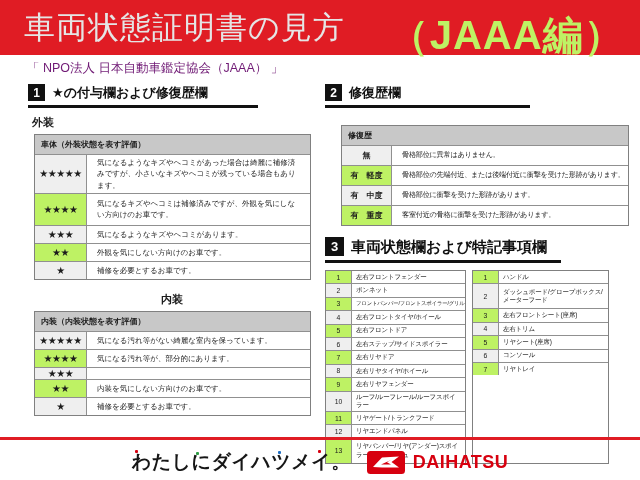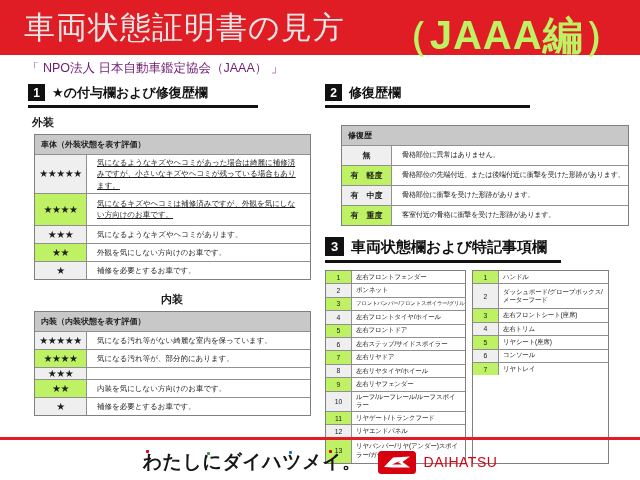--- a/index.html
+++ b/index.html
@@ -41,21 +41,21 @@
   }
   .trow.dark .cell-label { background:#bef264; }
   .cell-desc { flex:1; display:flex; align-items:center; padding:2px 10px; font-size:7.5px; line-height:1.5; }
 
   
   .col-left { position:absolute; left:28px; top:84px; width:284px; }
   .sec1-head { width:230px; }
   .blk-label { font-weight:bold; font-size:11px; margin:7px 0 4px 4px; }
   .star-tbl { width:277px; margin-left:6px; }
   .star-tbl .cell-label { font-size:10px; letter-spacing:-0.5px; font-weight:bold; }
-  .star-tbl .r-tall .cell-desc { min-height:31px;text-decoration:underline; }
+  .star-tbl .r-tall .cell-desc { min-height:31px; }
   .star-tbl .r-std .cell-desc { min-height:17px; }
 
   
   .col-right { position:absolute; left:325px; top:84px; width:292px; }
   .sec2-head { width:205px; }
   .repair-tbl { width:288px; margin-top:17px;margin-left:16px; }
   .repair-tbl .cell-label { flex-basis:50px; font-size:8px; font-weight:bold; }
   .repair-tbl .cell-desc { font-size:7.2px; letter-spacing:-0.3px; white-space:nowrap; overflow:hidden; min-height:19px; }
   .repair-tbl .th-full { font-size:8px; }
 
@@ -74,21 +74,21 @@
   .bottom-rule { position:absolute; left:0; top:437px; width:640px; height:3px; background:#e01c24; }
   .footer { position:absolute; left:0; top:446px; width:640px; height:32px;
             display:flex; align-items:center; justify-content:center; gap:16px; }
   .slogan { position:relative; font-weight:bold; font-size:19px; color:#161616; letter-spacing:0.5px; }
   .slogan .dot { position:absolute; width:3px; height:3px; border-radius:1px; }
   .dot-r1 { background:#d7000f; left:3px; top:1px; }
   .dot-g1 { background:#2e9e44; left:64px; top:3px; }
   .dot-b1 { background:#1f6fc4; left:146px; top:2px; }
   .dot-r2 { background:#d7000f; left:186px; top:1px; }
   .brandmark { display:flex; align-items:center; gap:8px; }
-  .brand-text { color:#d7000f; font-weight:normal; font-size:14px; letter-spacing:0.5px; }
+  .brand-text { color:#d7000f; font-weight:bold; font-size:18px; letter-spacing:0.5px; }
 </style>
 </head>
 <body>
 
 <div class="page">
 
   <div class="banner">
     <span class="ttl">車両状態証明書の見方</span>
     <span class="edition">（JAAA編）</span>
   </div>

